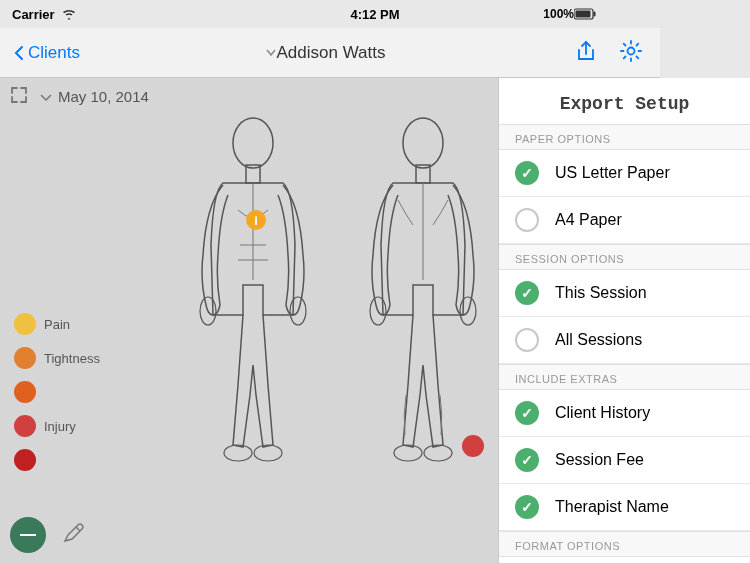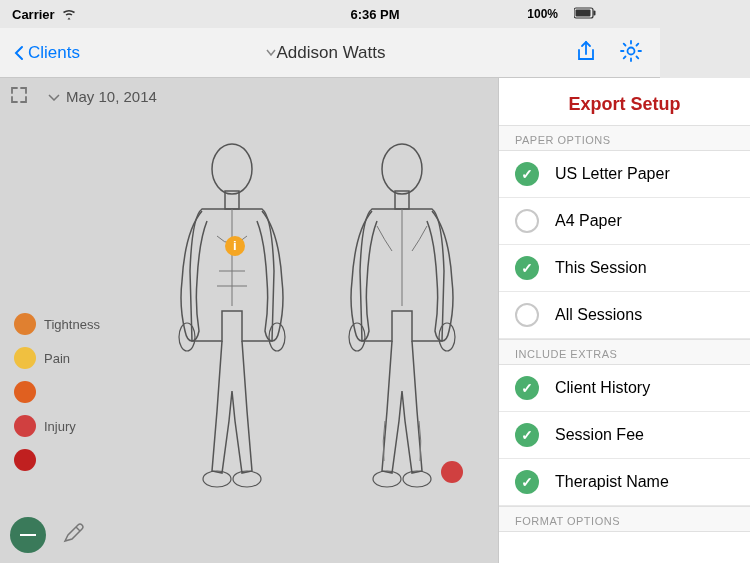--- a/index.html
+++ b/index.html
@@ -19,21 +19,21 @@
       background: #e8e8e8;
       display: flex;
       align-items: center;
       justify-content: space-between;
       padding: 0 12px;
       font-size: 13px;
       font-weight: 600;
     }
     .status-left { display: flex; align-items: center; gap: 6px; }
     .status-center { position: absolute; left: 50%; transform: translateX(-50%); font-size: 13px; font-weight: 600; }
-    .status-right { display: flex; gap: 16px; font-size: 12px; }
+    .status-right { display: flex; align-items: center; gap: 0; font-size: 12px; }
 
     
     .nav-bar {
       width: 660px;
       height: 50px;
       background: #f2f2f2;
       border-bottom: 1px solid #c8c8c8;
       display: flex;
       align-items: center;
       justify-content: space-between;
@@ -51,24 +51,24 @@
       height: 485px;
       background: #d6d6d6;
       display: flex;
       position: relative;
     }
 
     
     .body-area {
       flex: 1;
       display: flex;
-      flex-direction: row;
-      align-items: center;
+      flex-direction: column;
+      align-items: flex-end;
       position: relative;
-      padding: 10px 8px;
+      padding: 10px 0;
     }
 
     .date-header {
       display: flex;
       align-items: center;
       gap: 6px;
       font-size: 15px;
       color: #555;
       margin-bottom: 10px;
       align-self: flex-start;
@@ -151,21 +151,22 @@
       border-left: 1px solid #c8c8c8;
       overflow-y: auto;
       flex-shrink: 0;
     }
 
     .export-title {
       font-size: 18px;
       font-weight: 600;
       text-align: center;
       padding: 16px 0 10px;
-      color: #b91c1c;
+      color: #404040;
+      font-family: Liberation Mono, monospace;
     }
 
     .section-header {
       font-size: 11px;
       color: #999;
       text-transform: uppercase;
       letter-spacing: 0.5px;
       padding: 8px 16px 4px;
       background: #f8f8f8;
       border-top: 1px solid #e0e0e0;
@@ -244,21 +245,21 @@
 
 <div class="status-bar">
   <div class="status-left">
     <span>Carrier</span>
     <svg width="16" height="12" viewBox="0 0 16 12">
       <path d="M8 9.5 l1.5 2h-3z" fill="#333"></path>
       <path d="M5 7 Q8 5 11 7" fill="none" stroke="#333" stroke-width="1.5"></path>
       <path d="M2.5 4.5 Q8 1 13.5 4.5" fill="none" stroke="#333" stroke-width="1.5"></path>
     </svg>
   </div>
-  <div class="status-center">6:36 PM</div>
+  <div class="status-center">4:12 PM</div>
   <div class="status-right">
     <span>100%</span>
     <svg width="22" height="12" viewBox="0 0 22 12">
       <rect x="0" y="1" width="19" height="10" rx="2" fill="none" stroke="#333" stroke-width="1.2"></rect>
       <rect x="19.5" y="3.5" width="2" height="5" rx="1" fill="#333"></rect>
       <rect x="1.5" y="2.5" width="15" height="7" rx="1" fill="#333"></rect>
     </svg>
   </div>
 </div>
 
@@ -376,26 +377,26 @@
           <ellipse cx="60" cy="338" rx="14" ry="8" fill="none" stroke="#555" stroke-width="1.2"></ellipse>
           <ellipse cx="90" cy="338" rx="14" ry="8" fill="none" stroke="#555" stroke-width="1.2"></ellipse>
         </svg>
         
         <div class="pain-dot" style="width:22px;height:22px;background:#d04040;border-radius:50%;position:absolute;bottom:18px;right:14px;"></div>
       </div>
     </div>
 
     <div class="legend">
       <div class="legend-item">
+        <div class="legend-dot" style="background:#f0c040; width:22px;height:22px;"></div>
+        <span>Pain</span>
+      </div>
+      <div class="legend-item">
         <div class="legend-dot" style="background:#e08030; width:22px;height:22px;"></div>
         <span>Tightness</span>
-      </div>
-      <div class="legend-item">
-        <div class="legend-dot" style="background:#f0c040; width:22px;height:22px;"></div>
-        <span>Pain</span>
       </div>
       <div class="legend-item">
         <div class="legend-dot" style="background:#e06020; width:22px;height:22px;"></div>
         <span></span>
       </div>
       <div class="legend-item">
         <div class="legend-dot" style="background:#d04040; width:22px;height:22px;"></div>
         <span>Injury</span>
       </div>
       <div class="legend-item">
@@ -421,20 +422,21 @@
     <div class="section-header">PAPER OPTIONS</div>
     <div class="option-row">
       <div class="check-circle checked"></div>
       <span class="option-label">US Letter Paper</span>
     </div>
     <div class="option-row">
       <div class="check-circle unchecked"></div>
       <span class="option-label">A4 Paper</span>
     </div>
 
+    <div class="section-header">SESSION OPTIONS</div>
     <div class="option-row">
       <div class="check-circle checked"></div>
       <span class="option-label">This Session</span>
     </div>
     <div class="option-row">
       <div class="check-circle unchecked"></div>
       <span class="option-label">All Sessions</span>
     </div>
 
     <div class="section-header">INCLUDE EXTRAS</div>

